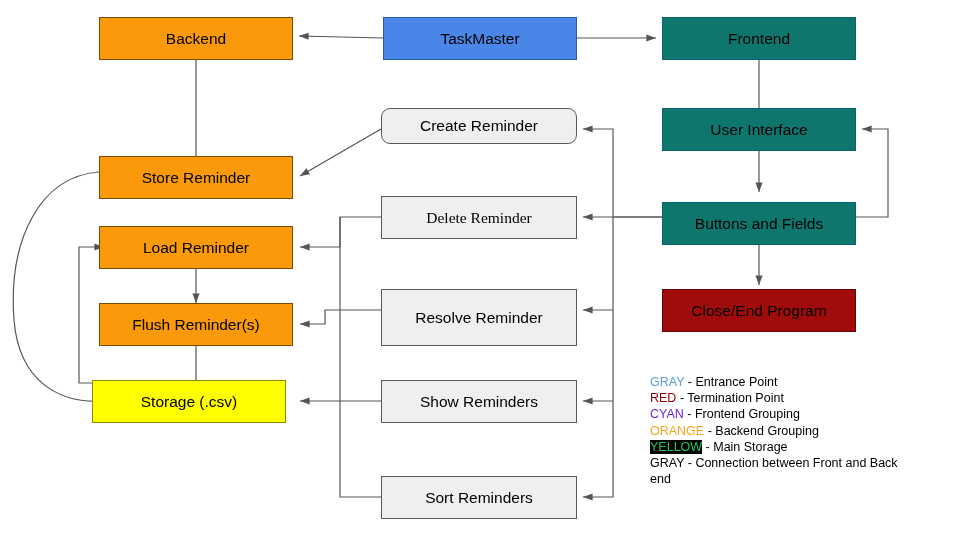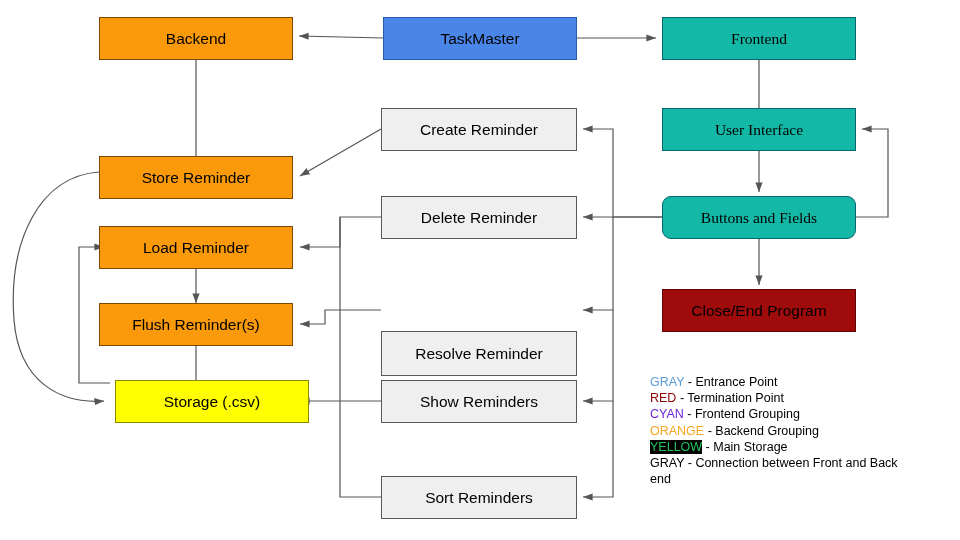--- a/index.html
+++ b/index.html
@@ -30,21 +30,21 @@
     align-items: center;
     justify-content: center;
     font-size: 15.5px;
     line-height: 1.1;
     color: #000000;
     text-align: center;
     white-space: nowrap;
   }
   .node.orange  { background: #FA9A0B; border: 1px solid #7a4a05; }
   .node.blue    { background: #4A86E8; border: 1px solid #2a5ba8; }
-  .node.teal    { background: #14b8a6; border: 1px solid #056570; font-family: Liberation Serif, serif; }
+  .node.teal    { background: #0f766e; border: 1px solid #056570; }
   .node.red     { background: #A00C0C; border: 1px solid #600505; }
   .node.yellow  { background: #FFFF00; border: 1px solid #8a8a00; }
   .node.gray    { background: #EFEFEF; border: 1px solid #595959; }
 
   #legend {
     position: absolute;
     left: 650px;
     top: 374px;
     width: 250px;
     font-size: 12.5px;
@@ -116,35 +116,35 @@
   <div class="node blue" style="left:383px; top:17px;  width:194px; height:43px;">TaskMaster</div>
 
   <div class="node teal" style="left:662px; top:17px;  width:194px; height:43px;">Frontend</div>
 
   <div class="node orange" style="left:99px;  top:156px; width:194px; height:43px;">Store Reminder</div>
 
   <div class="node orange" style="left:99px;  top:226px; width:194px; height:43px;">Load Reminder</div>
 
   <div class="node orange" style="left:99px;  top:303px; width:194px; height:43px;">Flush Reminder(s)</div>
 
-  <div class="node yellow" style="left:115px;  top:380px; width:194px; height:43px;text-align:center;">Storage (.csv)</div>
+  <div class="node yellow" style="left:92px;  top:380px; width:194px; height:43px;text-align:center;">Storage (.csv)</div>
 
-  <div class="node gray" style="left:381px; top:108px; width:196px; height:43px;">Create Reminder</div>
+  <div class="node gray" style="left:381px; top:108px; width:196px; height:36px;border-radius:9px;">Create Reminder</div>
 
-  <div class="node gray" style="left:381px; top:196px; width:196px; height:43px;">Delete Reminder</div>
+  <div class="node gray" style="left:381px; top:196px; width:196px; height:43px;font-family:Liberation Serif, serif;">Delete Reminder</div>
 
-  <div class="node gray" style="left:381px; top:289px; width:196px; height:45px;margin-top:42px;">Resolve Reminder</div>
+  <div class="node gray" style="left:381px; top:289px; width:196px; height:57px;">Resolve Reminder</div>
 
   <div class="node gray" style="left:381px; top:380px; width:196px; height:43px;">Show Reminders</div>
 
   <div class="node gray" style="left:381px; top:476px; width:196px; height:43px;">Sort Reminders</div>
 
   <div class="node teal" style="left:662px; top:108px; width:194px; height:43px;">User Interface</div>
 
-  <div class="node teal" style="left:662px; top:196px; width:194px; height:43px;border-radius:9px;">Buttons and Fields</div>
+  <div class="node teal" style="left:662px; top:202px; width:194px; height:43px;">Buttons and Fields</div>
 
   <div class="node red" style="left:662px; top:289px; width:194px; height:43px;">Close/End Program</div>
 
   <div id="legend">
     <div class="legend-row">
       <span class="legend-key k-blue">GRAY</span><span> - Entrance Point</span>
     </div>
     <div class="legend-row">
       <span class="legend-key k-red">RED</span><span> - Termination Point</span>
     </div>

